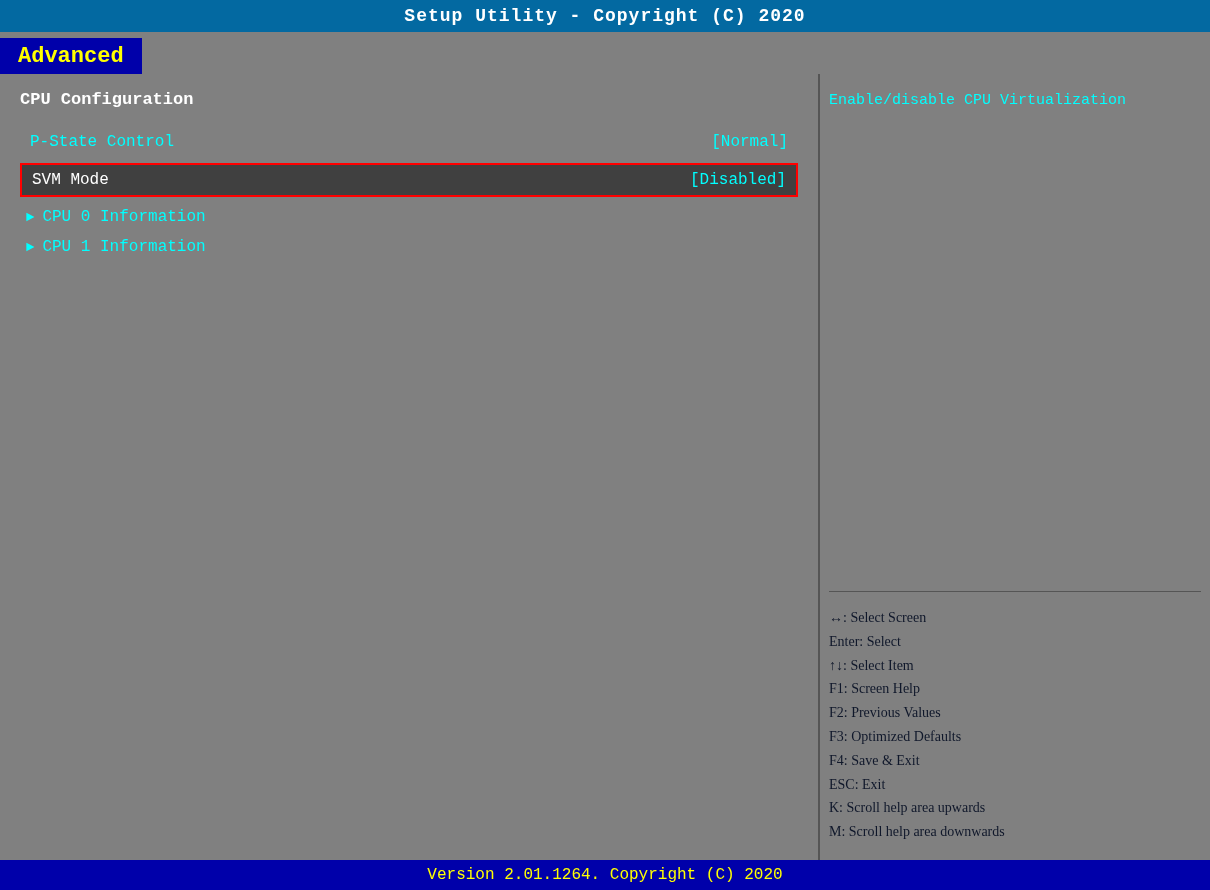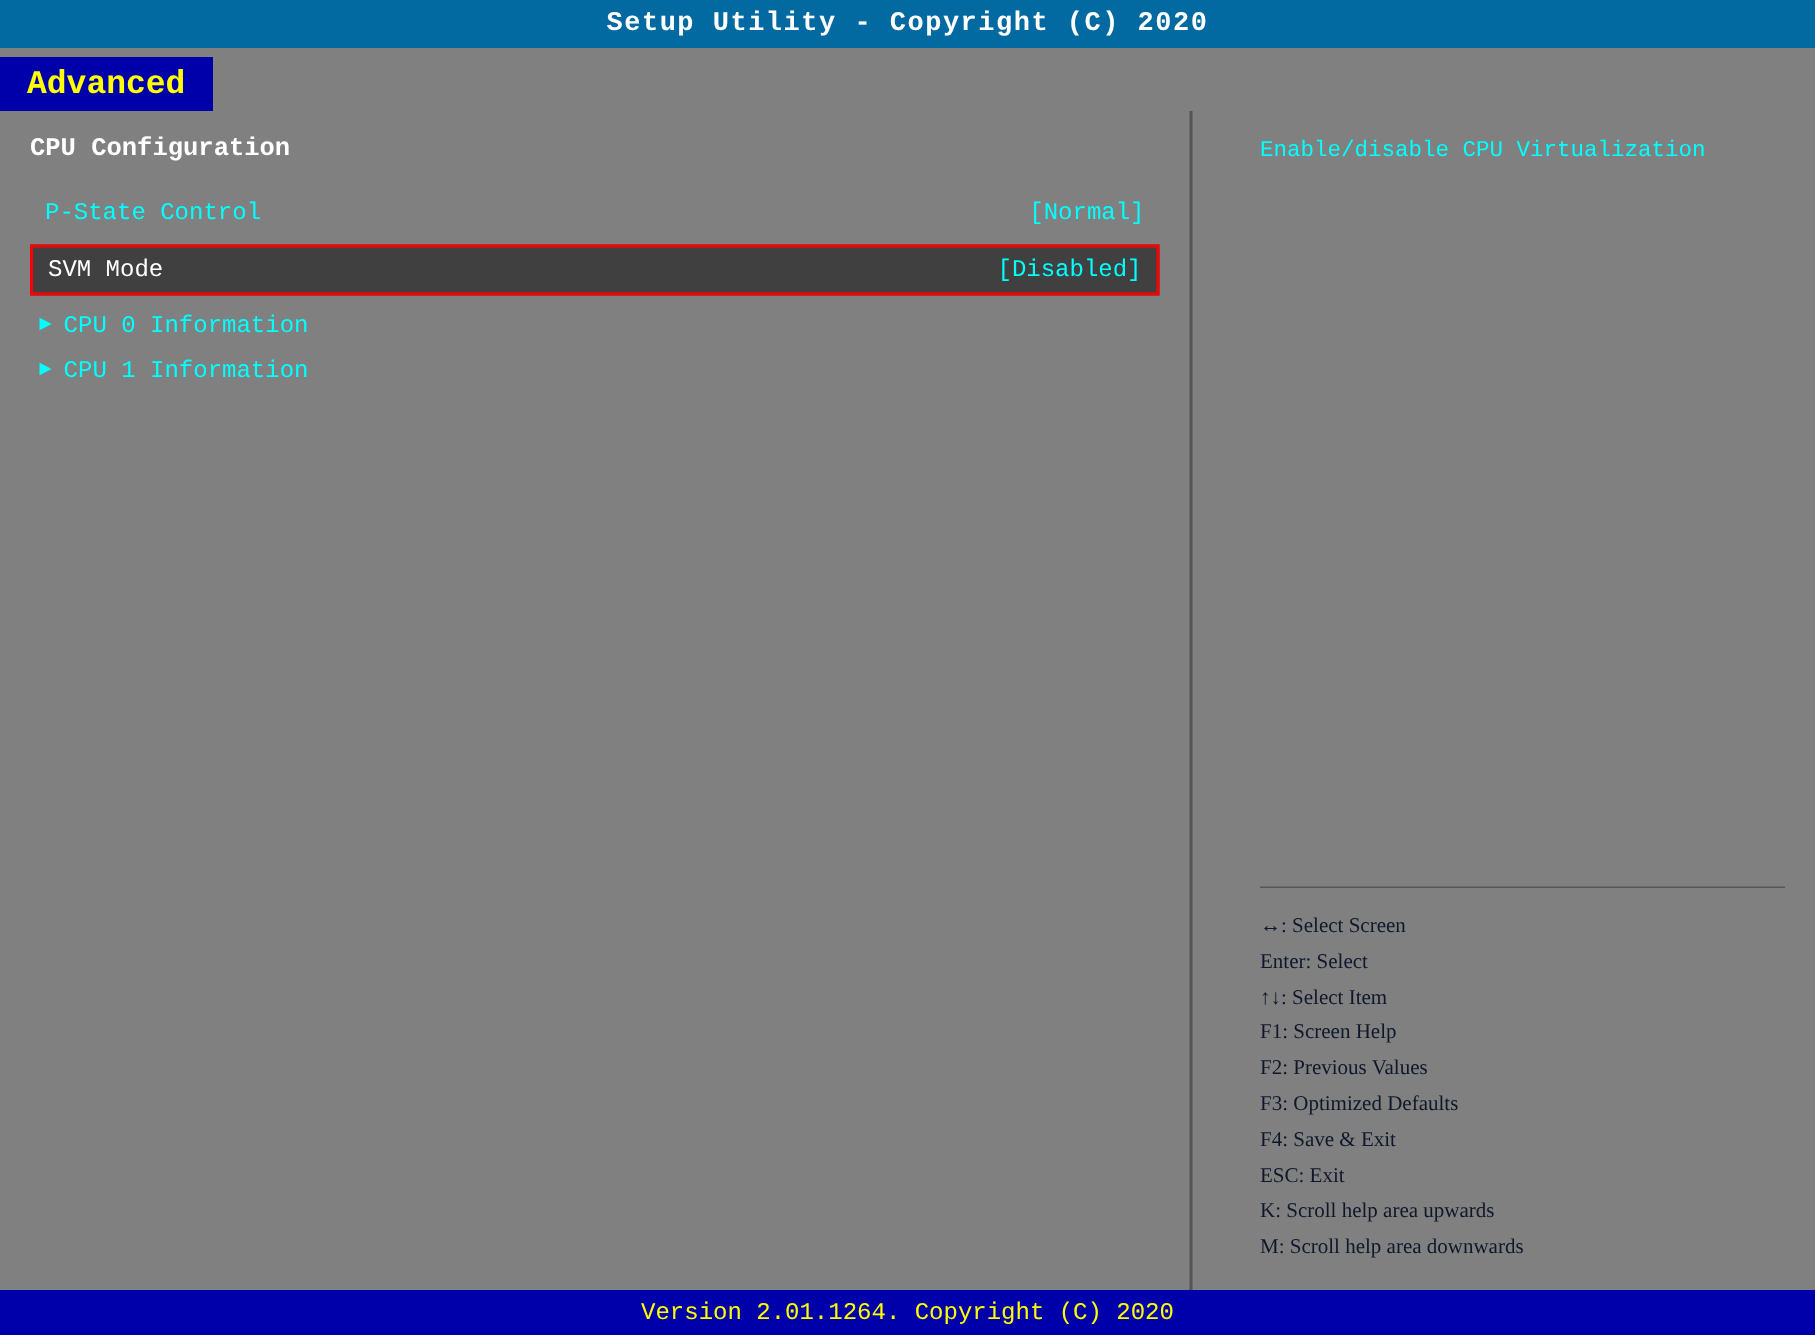--- a/index.html
+++ b/index.html
@@ -53,32 +53,31 @@
       cursor: pointer;
       height: 36px;
       display: flex;
       align-items: center;
     }
 
     .main-area {
       display: flex;
       flex: 1;
       background: #808080;
-      gap: 25px;
     }
 
     .left-panel {
       flex: 1;
       padding: 16px 20px;
       border-right: 2px solid #555;
     }
 
     .right-panel {
       width: 390px;
-      padding: 16px 20px;
+      padding: 16px 9px;
       display: flex;
       flex-direction: column;
     }
 
     .section-title {
       color: #ffffff;
       font-size: 17px;
       font-weight: bold;
       margin-bottom: 18px;
       font-family: 'Courier New', Courier, monospace;

